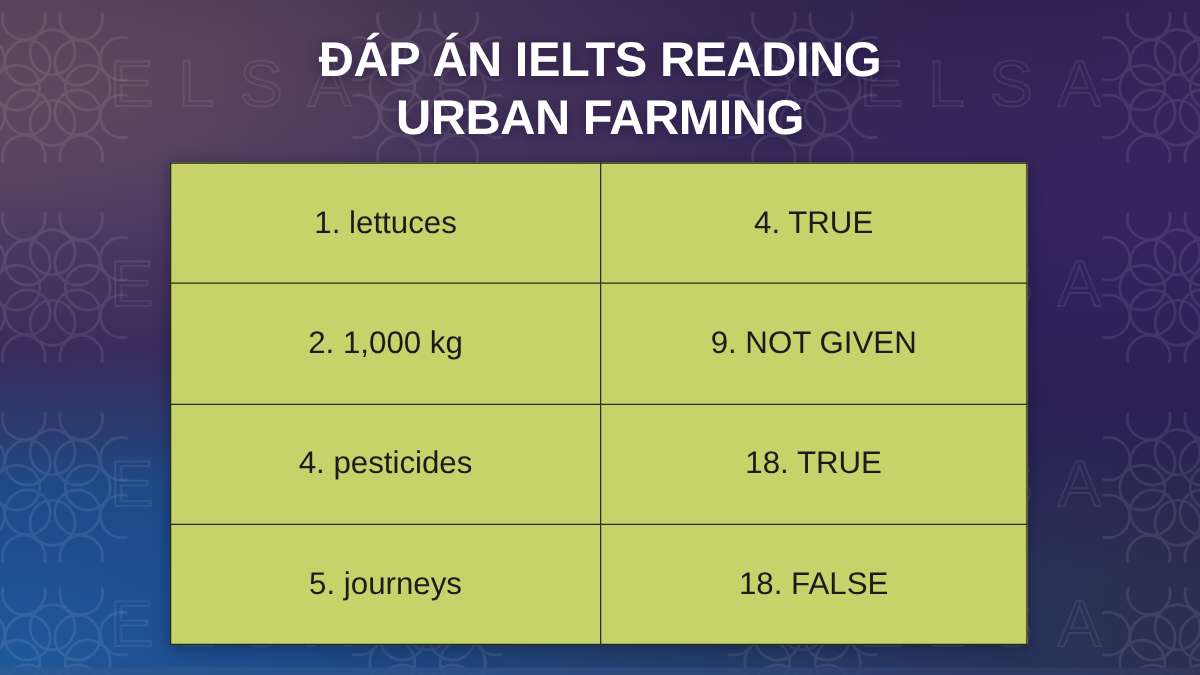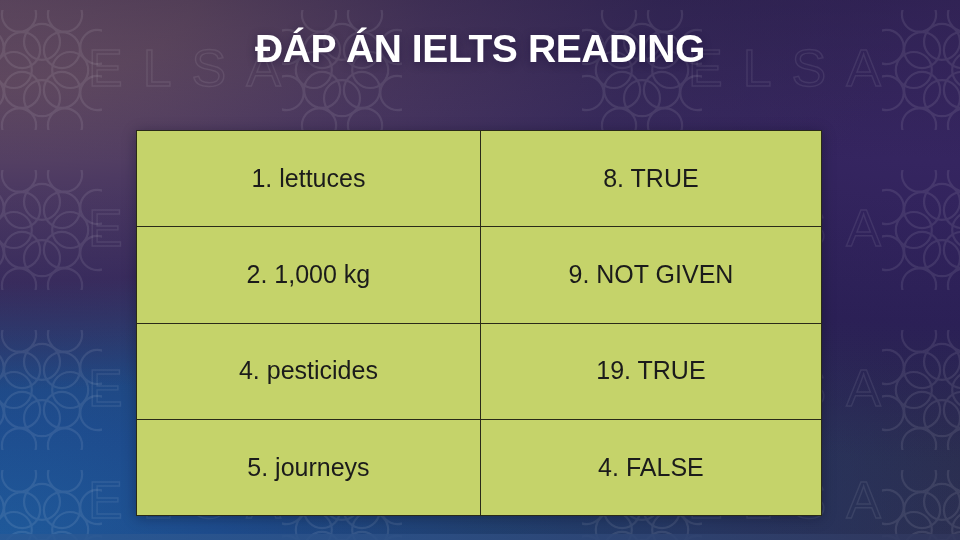--- a/index.html
+++ b/index.html
@@ -437,42 +437,43 @@
       <div class="wm-word" style="left: 88px; top: 358px;">ELSA</div>
       <div class="wm-word" style="left: 688px; top: 358px;">ELSA</div>
       <div class="wm-word" style="left: 88px; top: 470px;">ELSA</div>
       <div class="wm-word" style="left: 688px; top: 470px;">ELSA</div>
     </div>
 
   <div class="bg-bottomline"></div>
 
   <div class="title-block">
     <div class="title-line">ĐÁP ÁN IELTS READING</div>
+    <div class="title-line">URBAN FARMING</div>
   </div>
 
   <div class="table-wrap">
     <table class="answers">
       <colgroup>
           <col class="c1">
           <col class="c2">
         </colgroup>
       <tbody id="answers-body">
           <tr>
             <td>1. lettuces</td>
-            <td>8. TRUE</td>
+            <td>4. TRUE</td>
           </tr>
           <tr>
             <td>2. 1,000 kg</td>
             <td>9. NOT GIVEN</td>
           </tr>
           <tr>
             <td>4. pesticides</td>
-            <td>19. TRUE</td>
+            <td>18. TRUE</td>
           </tr>
           <tr>
             <td>5. journeys</td>
-            <td>4. FALSE</td>
+            <td>18. FALSE</td>
           </tr>
         </tbody>
     </table>
   </div>
 
 </div>
 
 </body></html>

